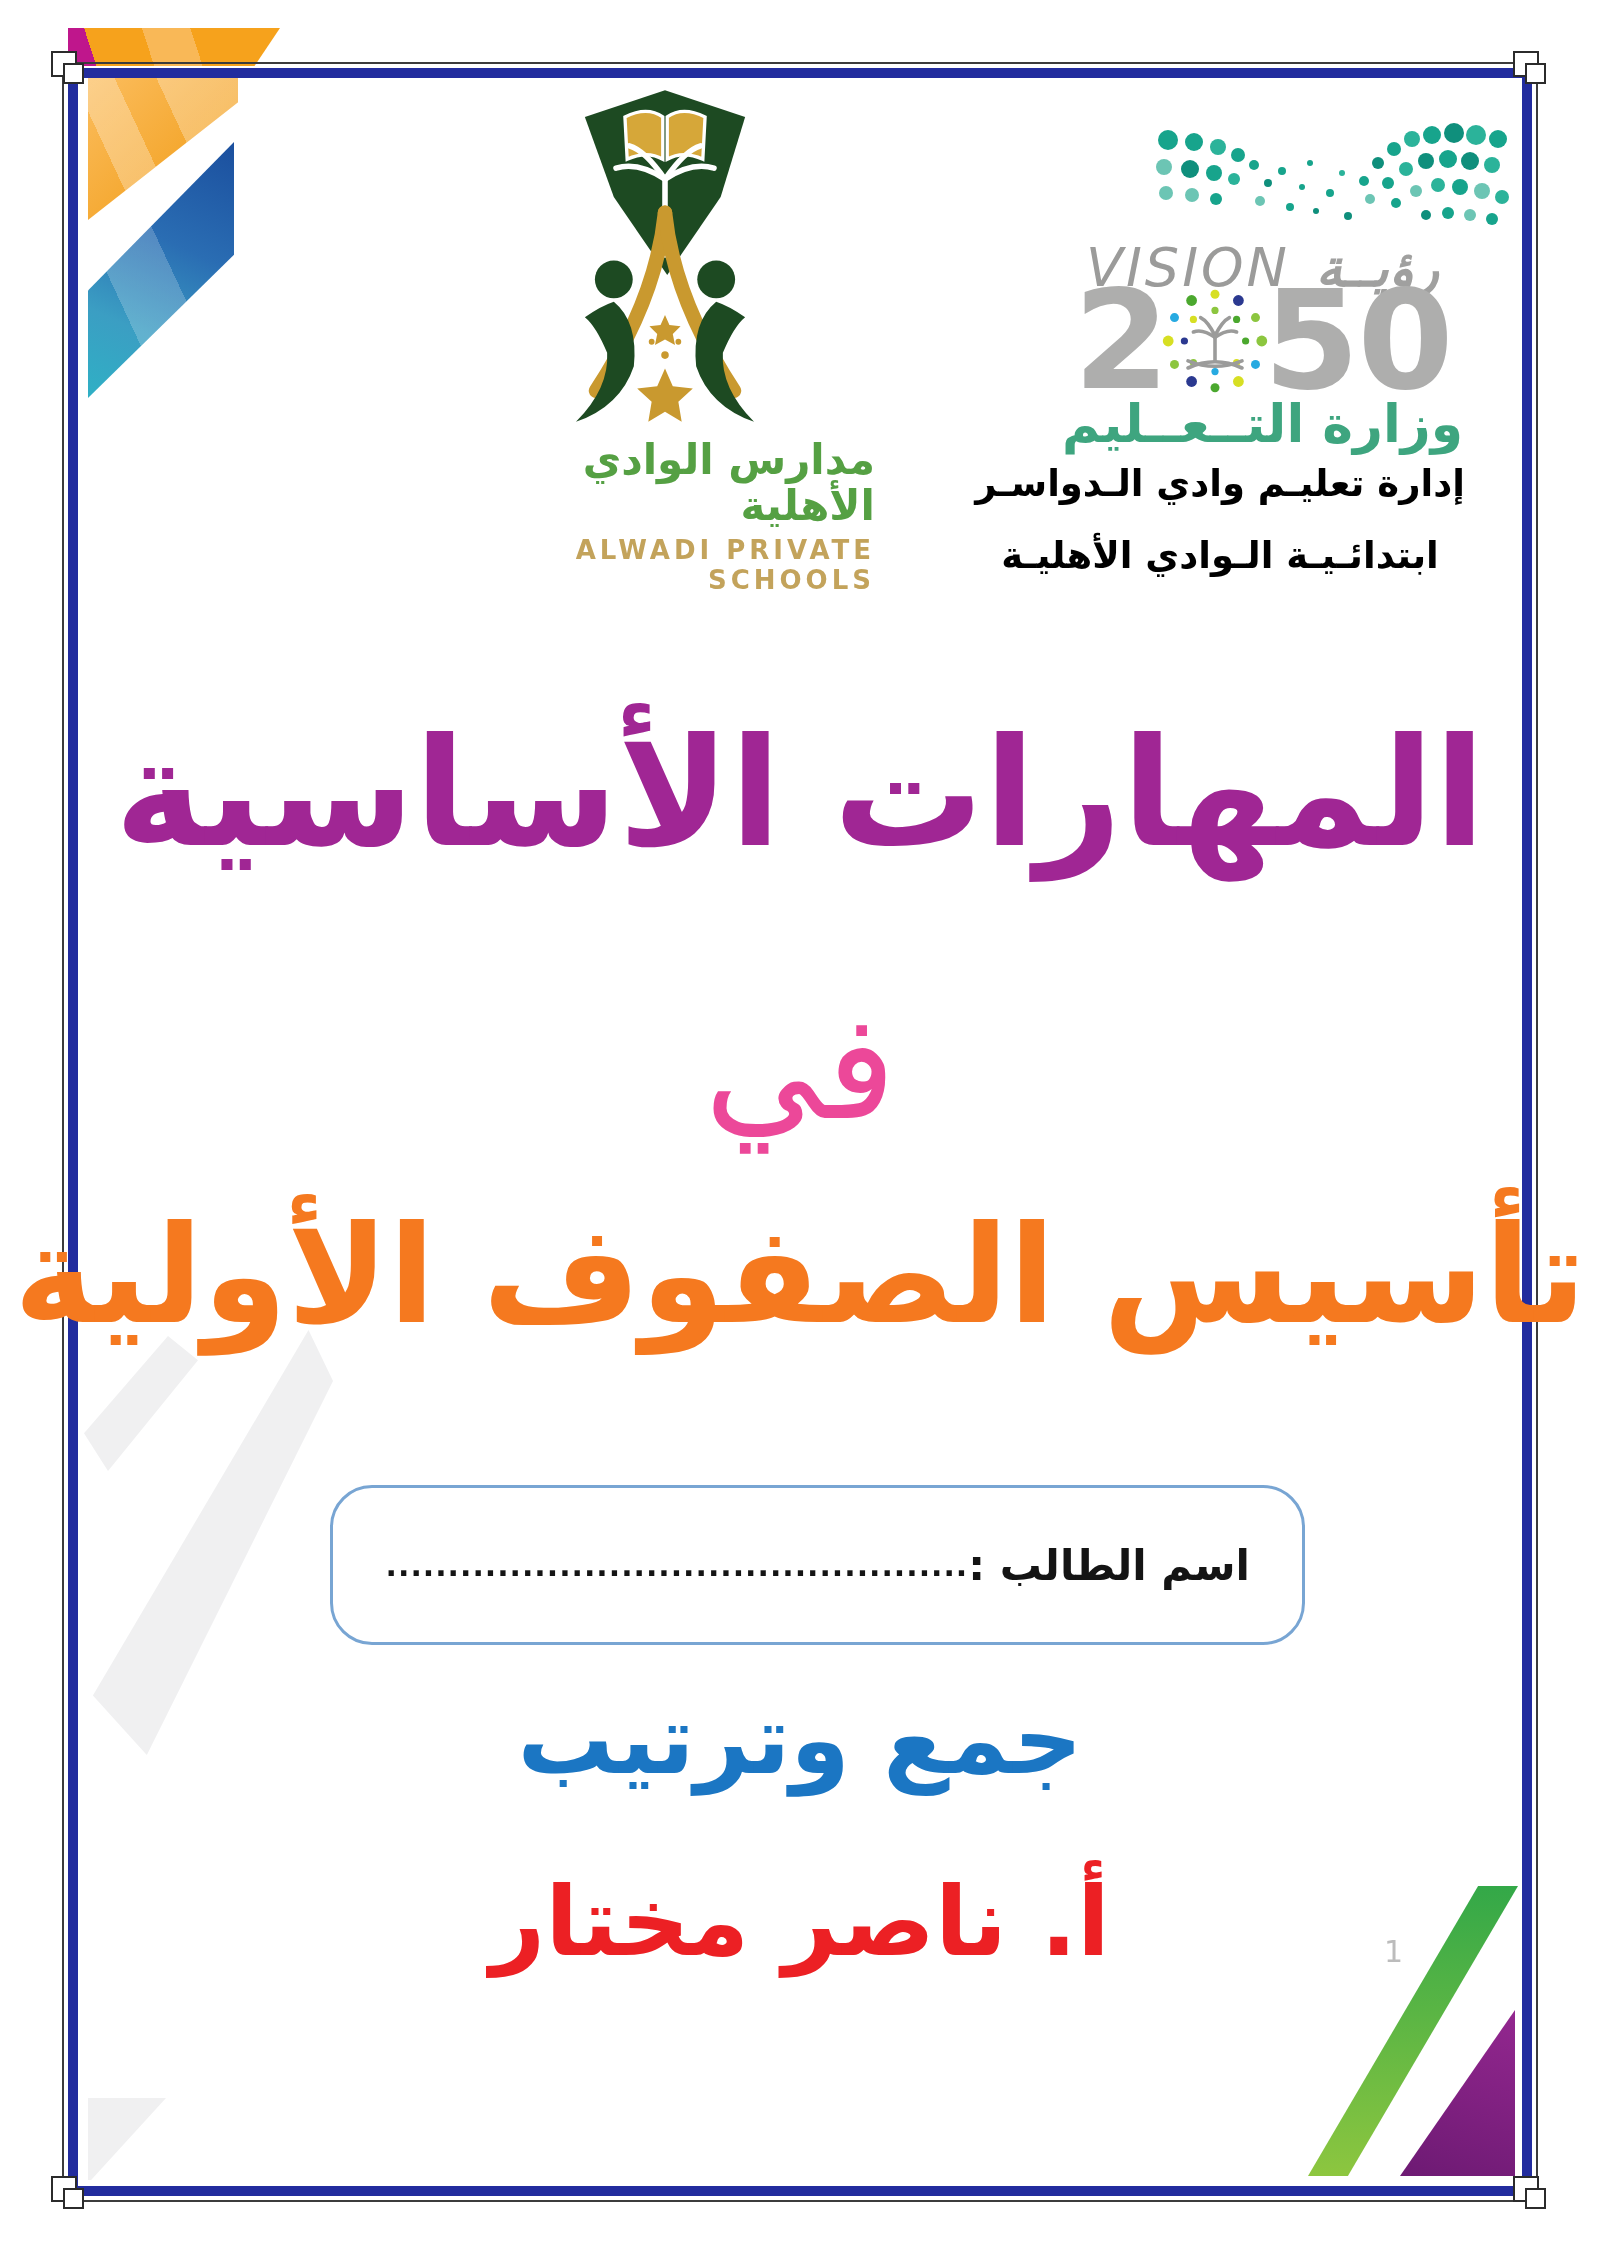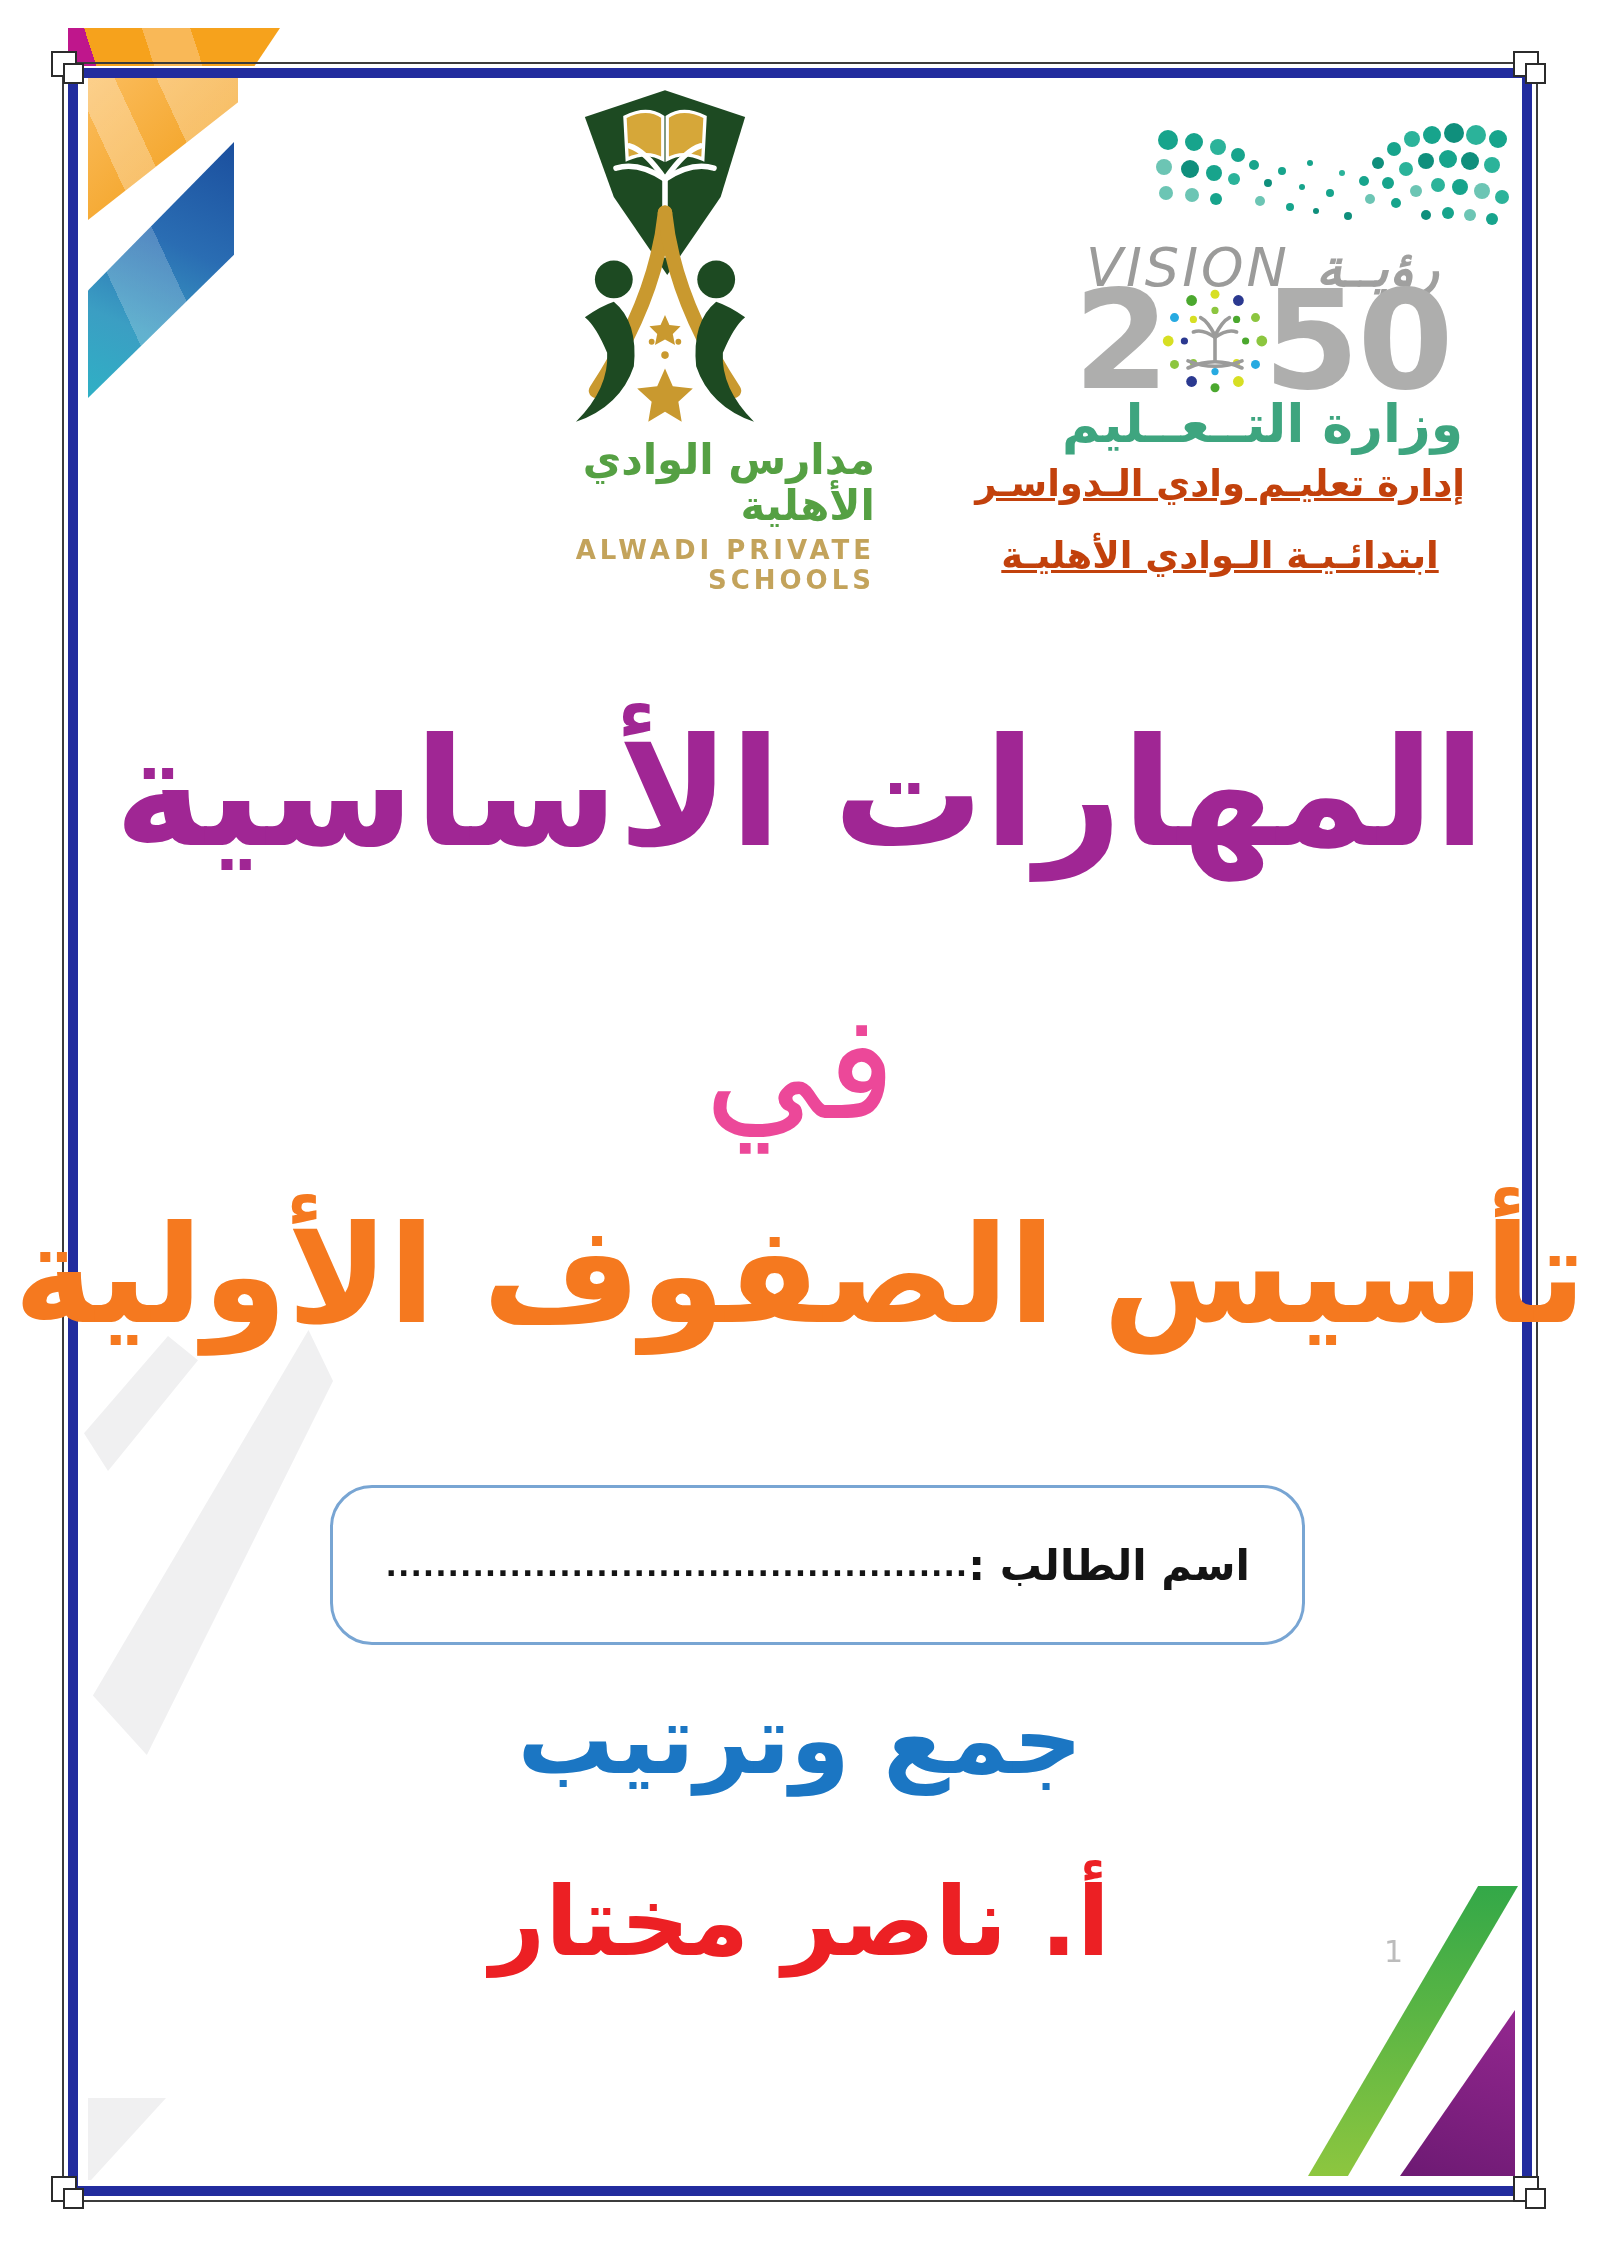--- a/index.html
+++ b/index.html
@@ -55,21 +55,21 @@
   .vision-line{position:absolute;left:0;top:114px;width:100%;display:flex;
     justify-content:center;align-items:baseline;gap:26px;direction:ltr;font-style:italic;}
   .vision-en{font-size:54px;color:#9b9b9a;letter-spacing:3px;font-weight:500;}
   .vision-ar{font-size:52px;color:#a0a09f;font-weight:bold;}
   .year-row{position:absolute;left:0;top:150px;width:100%;display:flex;
     justify-content:center;align-items:center;direction:ltr;}
   .year-txt{font-size:138px;font-weight:bold;color:#aeaead;letter-spacing:-2px;line-height:1;}
   .ministry{position:absolute;left:0;top:272px;width:100%;text-align:center;
     font-size:52px;font-weight:bold;color:#3ea57f;}
   .dept{position:absolute;left:940px;width:560px;text-align:center;
-    font-size:37px;font-weight:bold;color:#c2410c;text-decoration:underline;}
+    font-size:37px;font-weight:bold;color:#000000;}
   .dept1{top:462px;} .dept2{top:534px;}
   
   .t-center{position:absolute;left:0;width:100%;text-align:center;direction:rtl;}
   .title-main{top:706px;font-size:150px;font-weight:bold;color:#a02694;}
   .title-mid{top:982px;font-size:146px;font-weight:normal;color:#ec4899;}
   .title-sub{top:1196px;font-size:136px;font-weight:bold;color:#f5791f;}
   .compiled{top:1684px;font-size:96px;font-weight:bold;color:#1b76c3;}
   .author{top:1866px;font-size:96px;font-weight:bold;color:#ec2024;}
   
   .name-box{position:absolute;left:330px;top:1485px;width:975px;height:160px;

